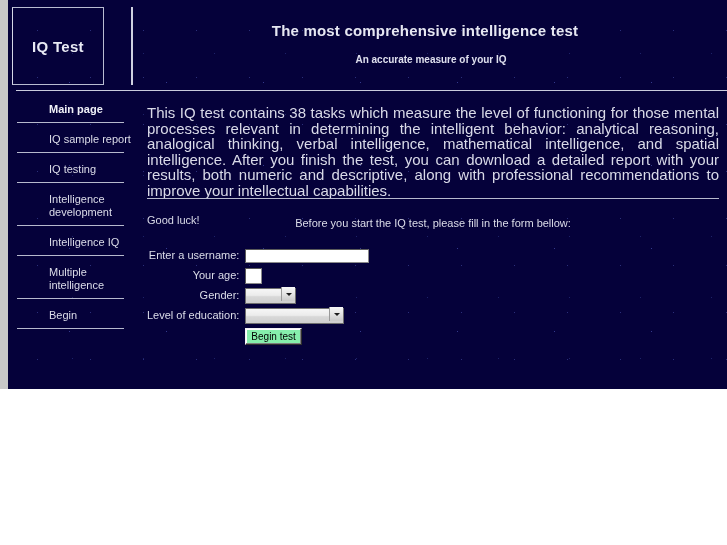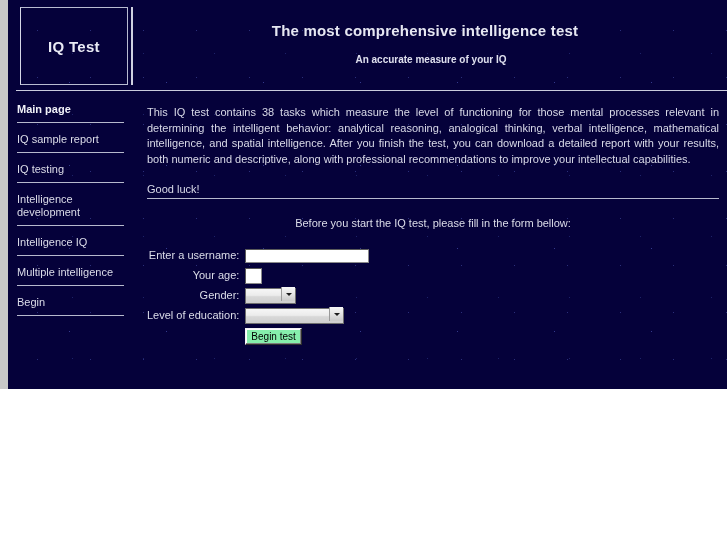--- a/index.html
+++ b/index.html
@@ -40,22 +40,22 @@
 
   
   #header {
     position: absolute;
     left: 8px; top: 0;
     width: 719px;
     height: 91px;
   }
   #logo-box {
     position: absolute;
-    left: 12px; top: 7px;
-    width: 108px;
+    left: 4px; top: 7px;
+    width: 92px;
     height: 78px;
     border: 1px solid #b9bcd2;
     border-left: 1px solid #d5d7e6;
     box-sizing: border-box;
     display: flex;
     align-items: center;
     justify-content: center;
   }
   #logo-text {
     color: #e9eaf4;
@@ -110,20 +110,21 @@
     width: 124px;
   }
   .nav-item {
     position: relative;
     padding: 0 0 0 9px;
     color: #dcdde9;
     font-size: 11px;
     line-height: 13px;
     text-decoration: none;
     display: block;
+    margin-left: 32px;
   }
   .nav-item .nav-label {
     display: block;
     padding: 3px 0 6px 0;
   }
   .nav-item.active .nav-label {
     font-weight: bold;
     color: #f0f1f8;
   }
   .nav-rule {
@@ -134,21 +135,21 @@
   }
 
   
   #content {
     position: absolute;
     left: 147px; top: 105px;
     width: 572px;
   }
   #intro-paragraph {
     color: #d9dae8;
-    font-size: 11px;
+    font-size: 15px;
     line-height: 15.5px;
     text-align: justify;
     margin: 0;
   }
   #goodluck {
     color: #d9dae8;
     font-size: 11px;
     line-height: 15.5px;
     margin: 15px 0 0 0;
   }

